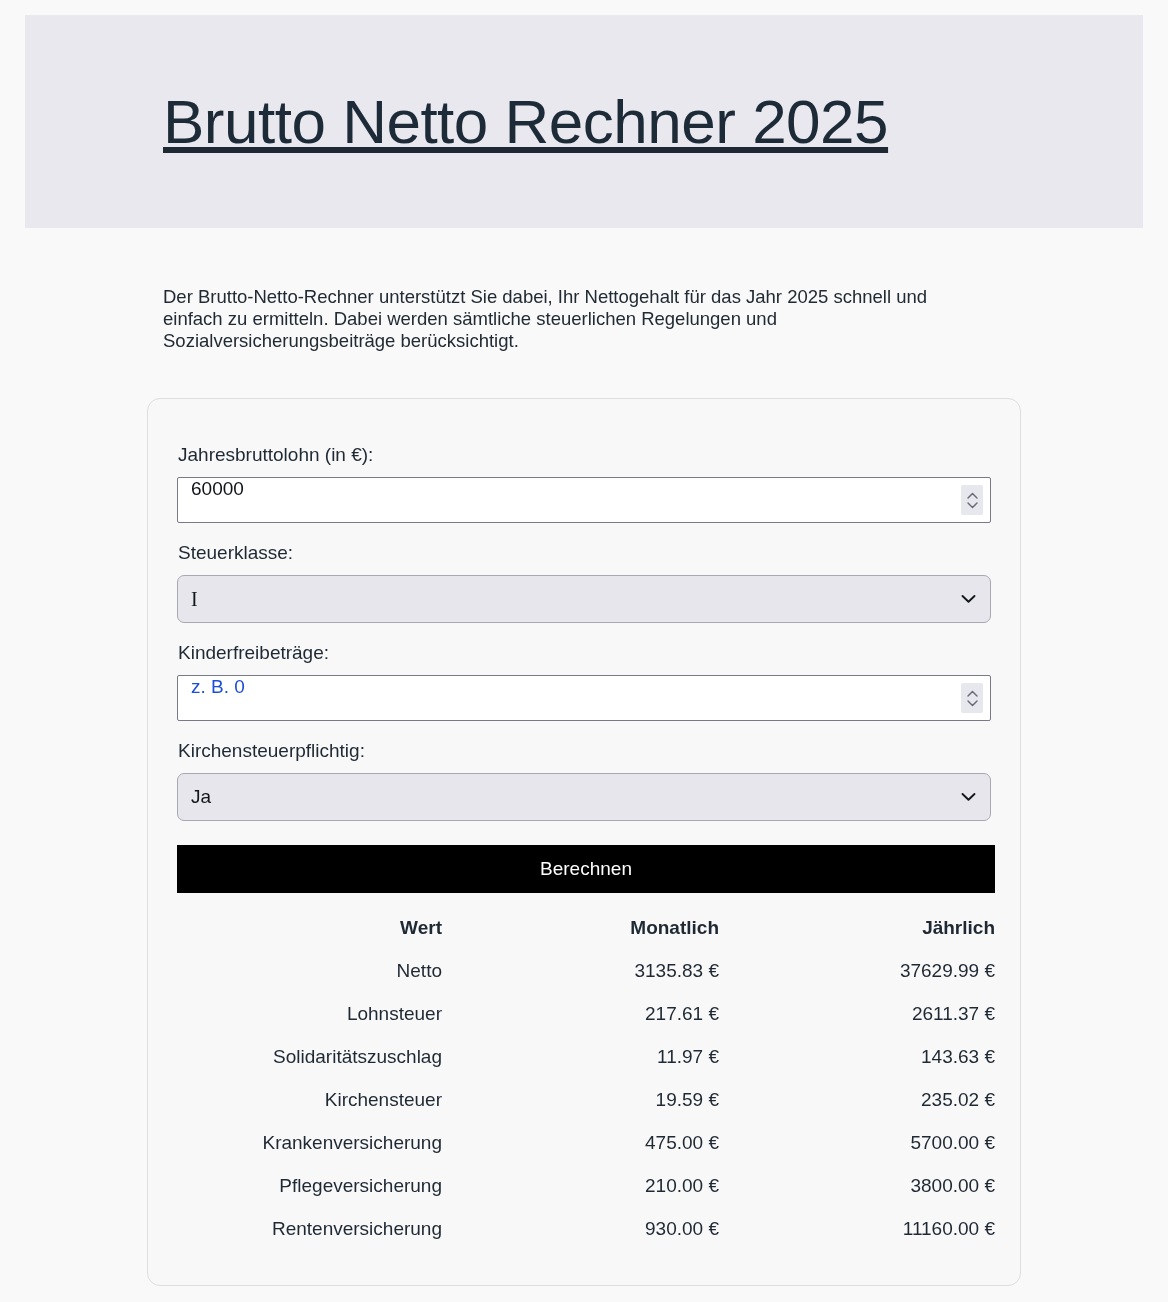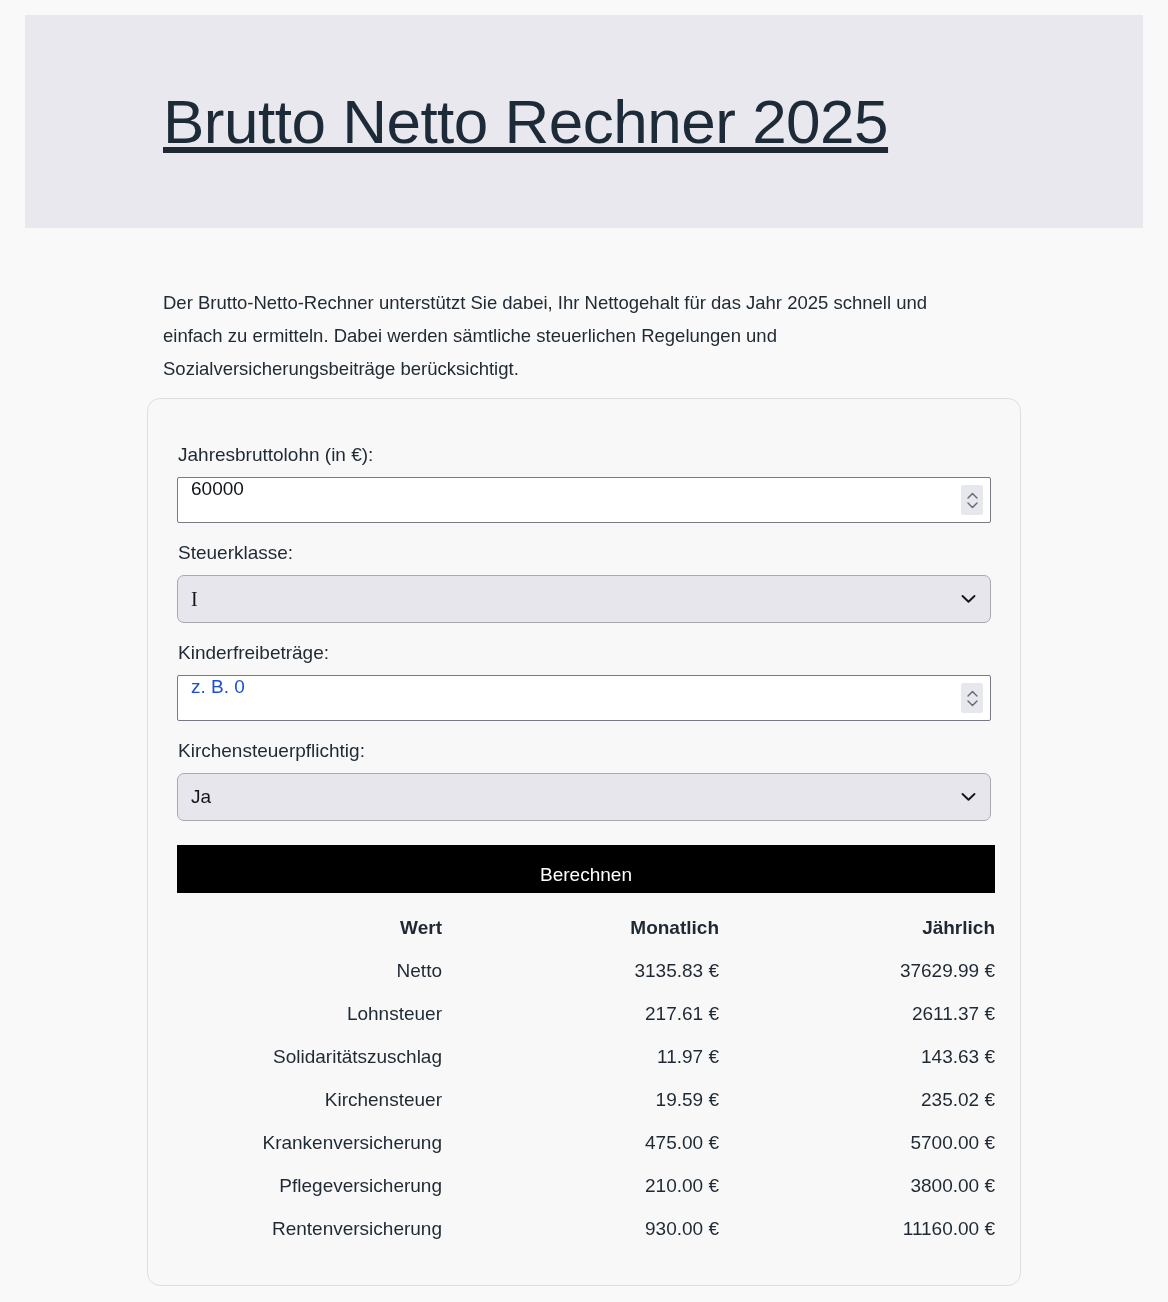--- a/index.html
+++ b/index.html
@@ -46,21 +46,21 @@
     white-space: nowrap;
   }
 
   
   .intro {
     position: absolute;
     left: 163px;
     top: 258px;
     width: 800px;
     font-size: 18.5px;
-    line-height: 33px;
+    line-height: 22px;
     color: #222b33;
     margin-top: 28px;
   }
 
   
   .card {
     position: absolute;
     left: 147px;
     top: 398px;
     width: 874px;
@@ -152,21 +152,21 @@
     height: 48px;
     margin-top: 24px;
     background: #000000;
     color: #ffffff;
     border: none;
     border-radius: 0;
     font-family: "Liberation Sans", sans-serif;
     font-size: 19px;
     line-height: 48px;
     text-align: center;
-    padding: 6px;
+    padding: 0;
     cursor: pointer;
   }
 
   
   .results {
     width: 818px;
     border-collapse: collapse;
     margin-top: 14px;
     table-layout: fixed;
   }

